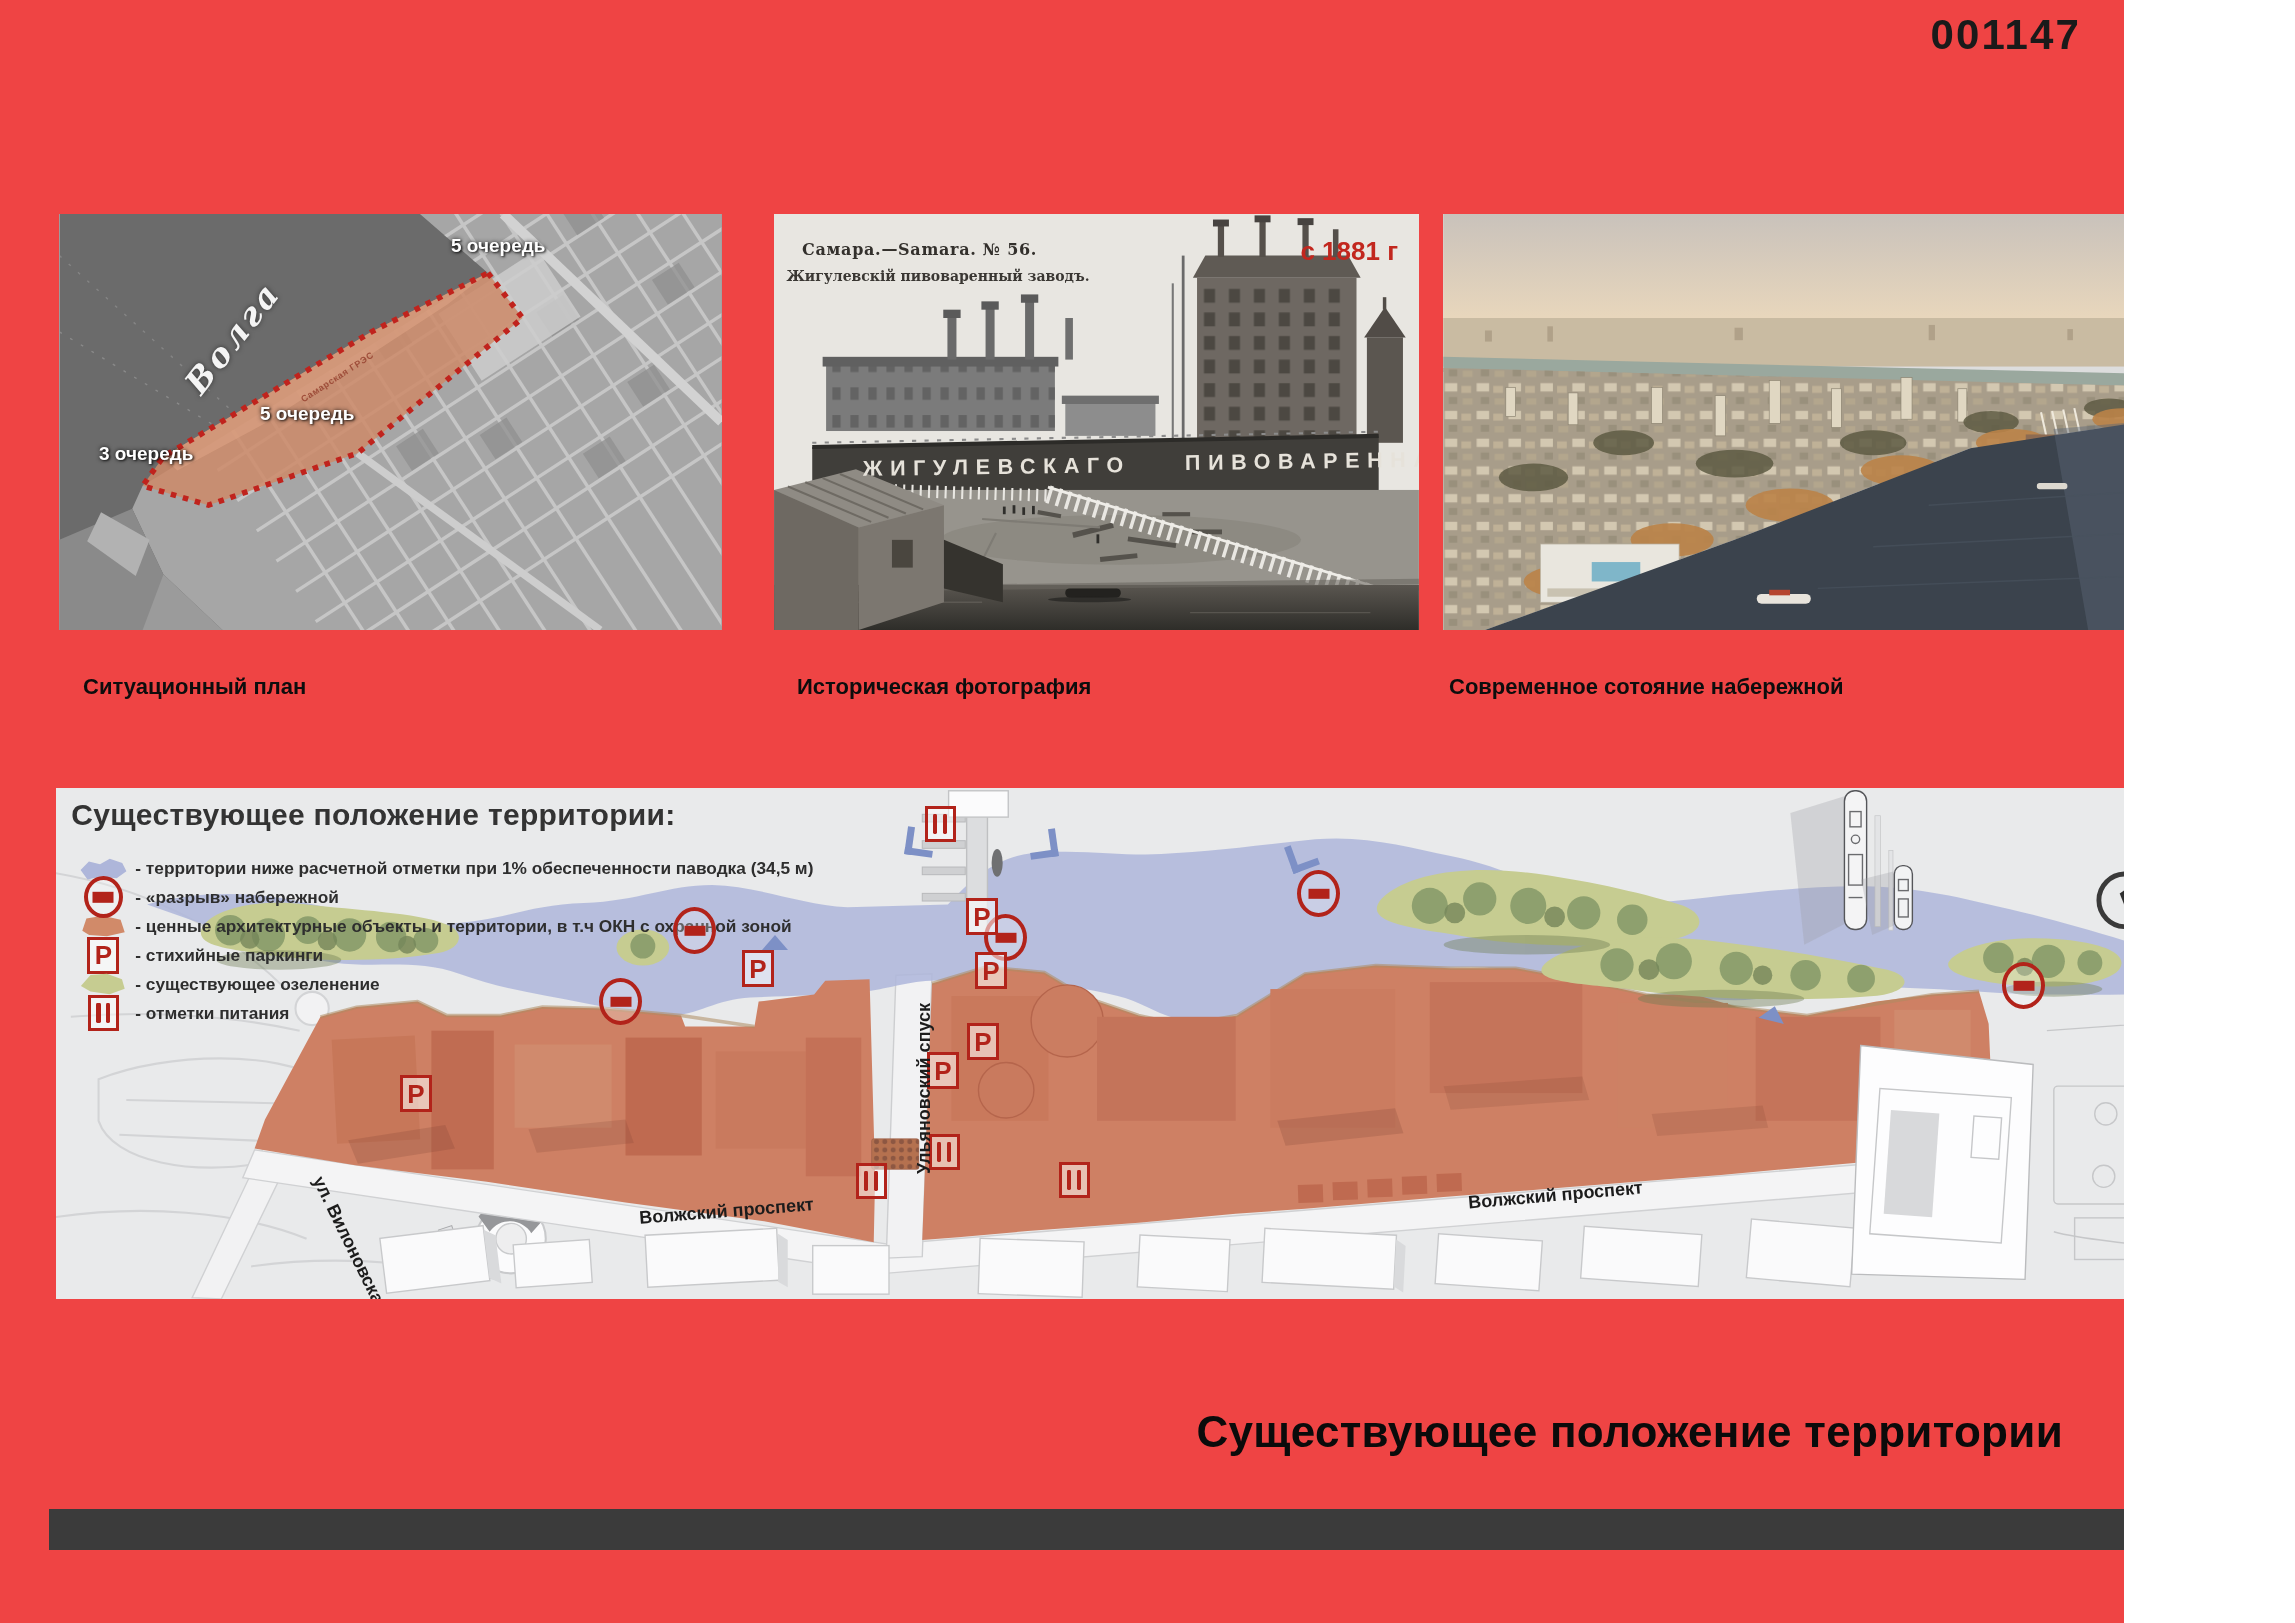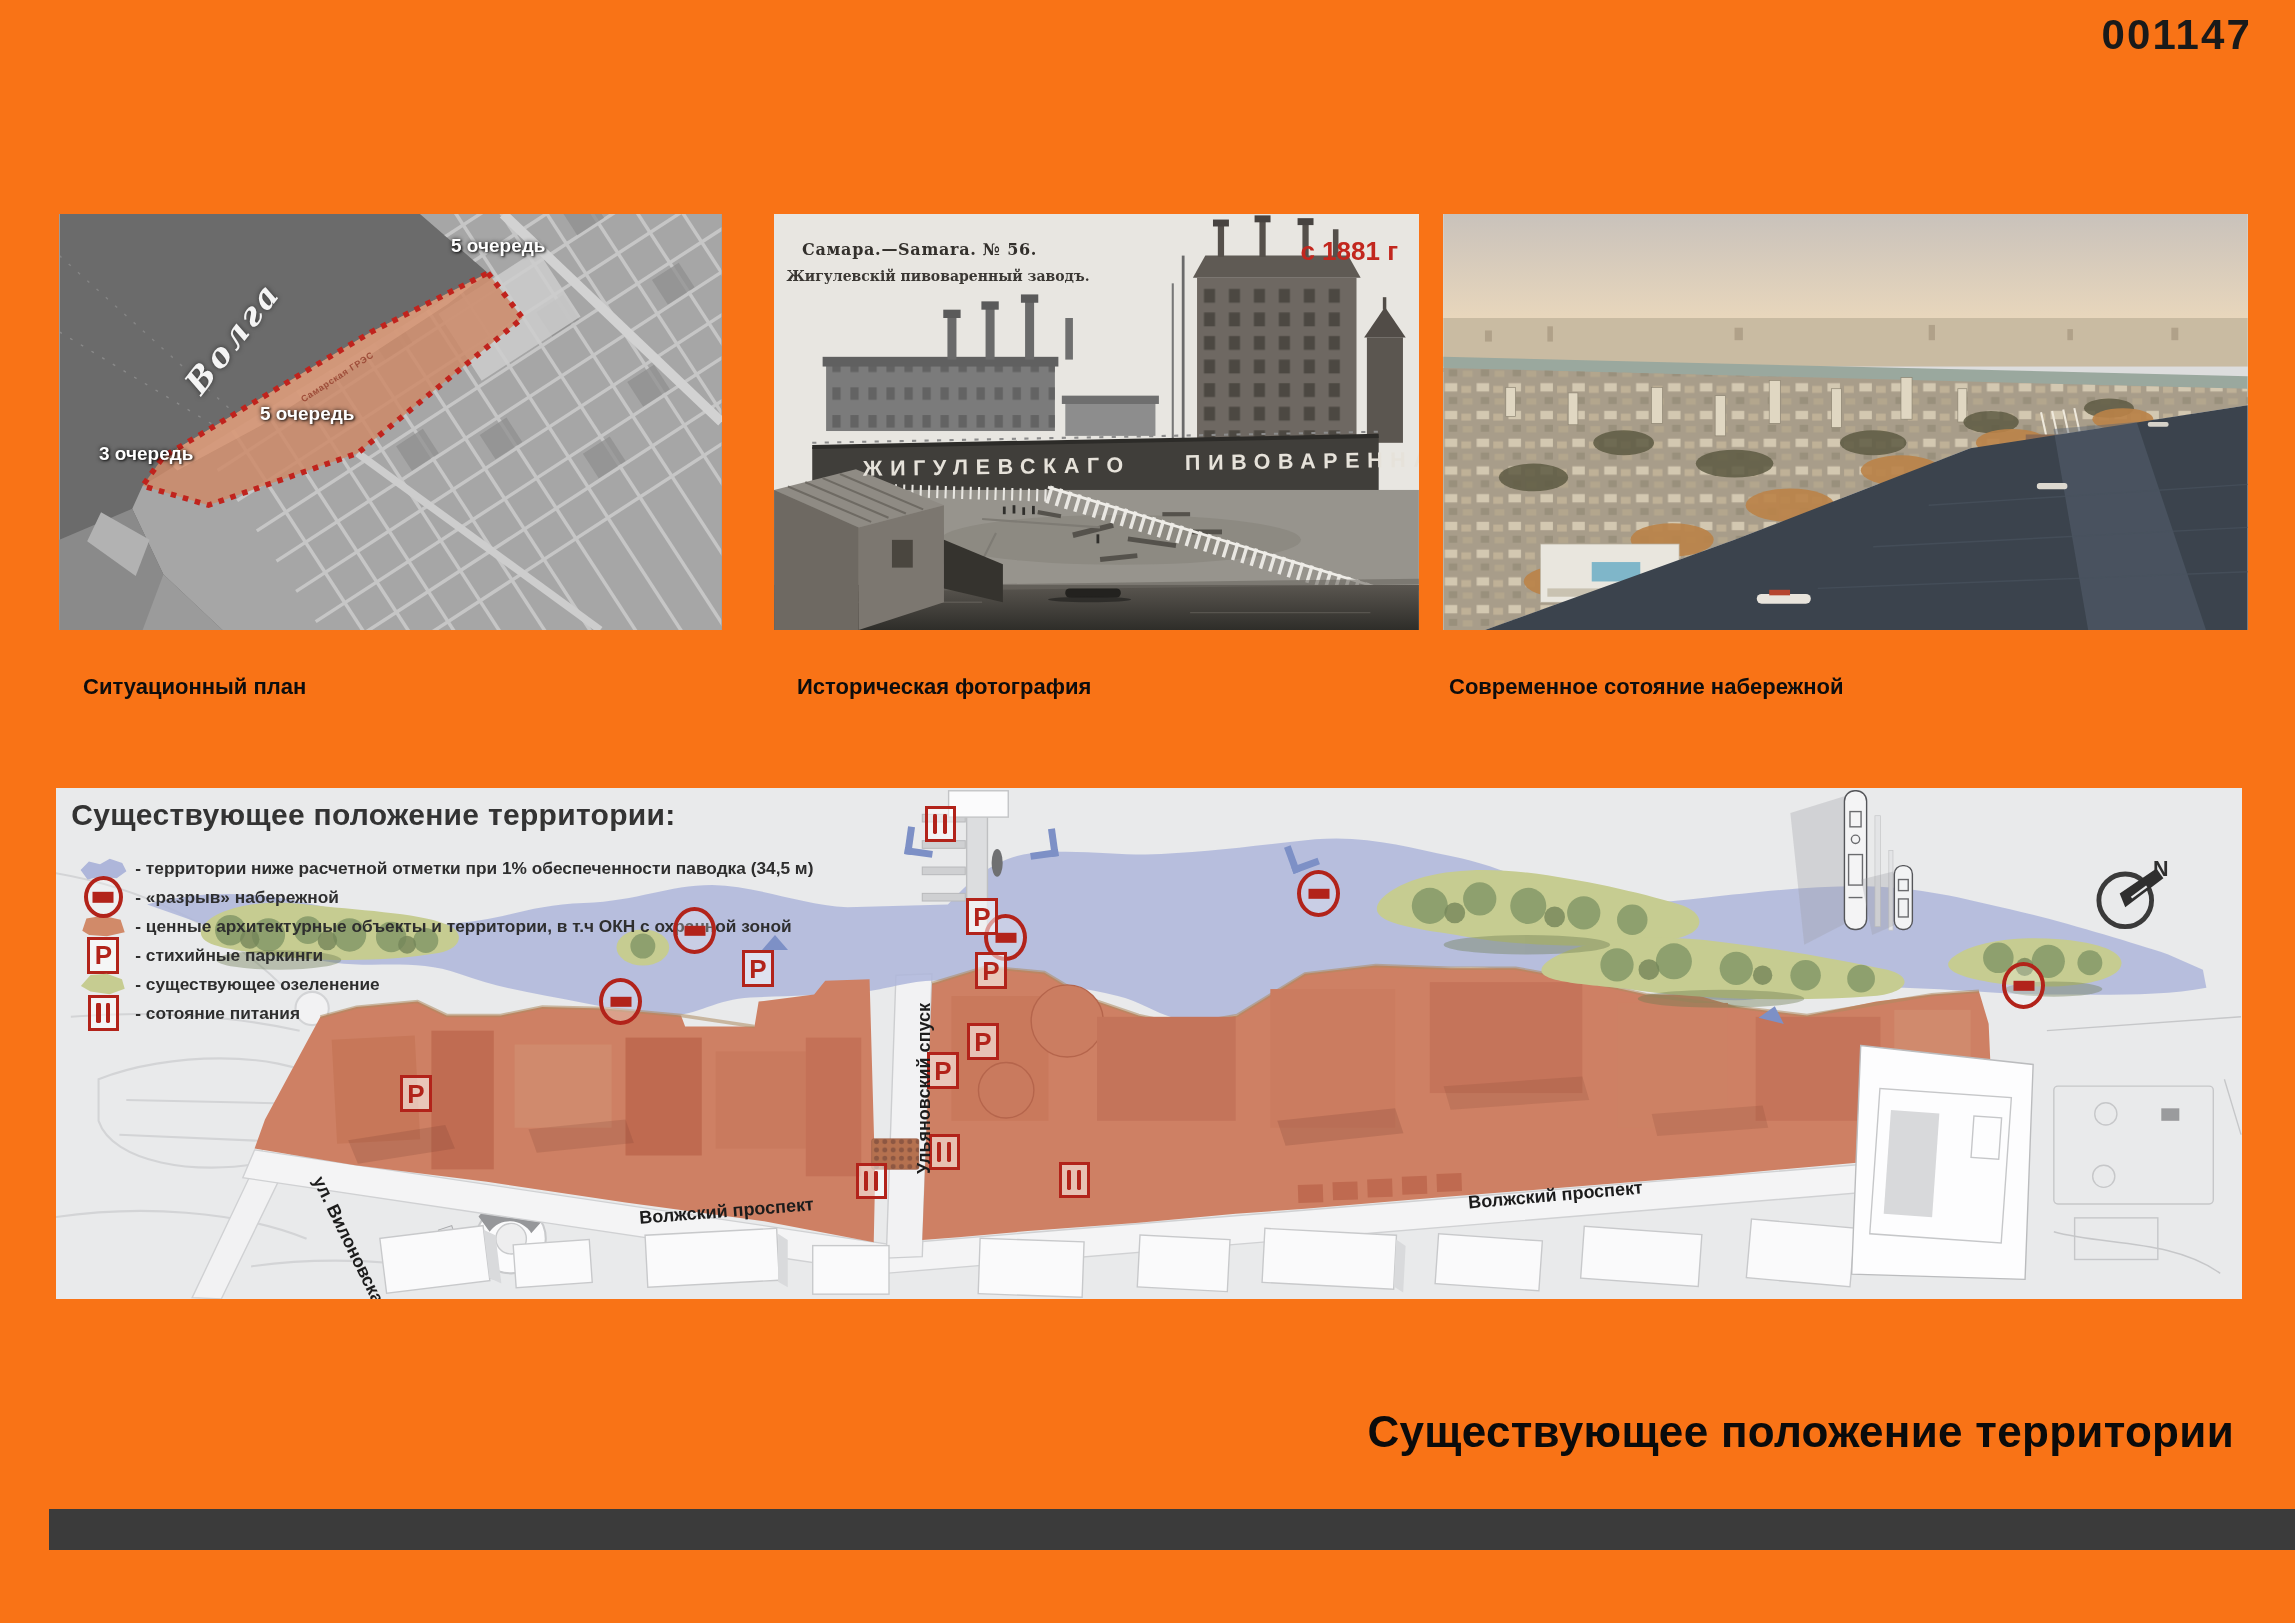--- a/index.html
+++ b/index.html
@@ -1,16 +1,16 @@
 <!DOCTYPE html>
 <html style="font-size:11px"><head>
 <meta charset="utf-8">
 <style>
   html,body{margin:0;padding:0;background:#ffffff;}
-  .board{position:relative;width:2295px;height:1623px;background:#f97316;
+  .board{position:relative;width:2124px;height:1623px;background:#ef4444;
          font-family:"Liberation Sans",sans-serif;overflow:hidden;}
 
   
   .entry-number{position:absolute;top:11px;right:43px;font-size:42px;font-weight:bold;
                 color:#1a1a1a;letter-spacing:2.1px;}
 
   
   .figure{position:absolute;top:214px;height:416px;overflow:hidden;background:#ddd;}
   .figure svg{display:block;}
   #fig-plan{left:59px;width:663px;}
@@ -619,21 +619,21 @@
             </span>
           <span class="legend-label">- существующее озеленение</span>
         </div>
         <div class="legend-row">
           <span class="legend-icon-cell">
               <span class="icon-food">
                 <i></i>
                 <i></i>
               </span>
             </span>
-          <span class="legend-label">- сотояние питания</span>
+          <span class="legend-label">- отметки питания</span>
         </div>
       </div>
     </div>
 
     <span class="map-icon icon-noentry" style="left:617px;top:119px;"></span>
     <span class="map-icon icon-noentry" style="left:543px;top:190px;"></span>
     <span class="map-icon icon-noentry" style="left:928px;top:126px;"></span>
     <span class="map-icon icon-noentry" style="left:1241px;top:82px;"></span>
     <span class="map-icon icon-noentry" style="left:1946px;top:174px;"></span>
 

